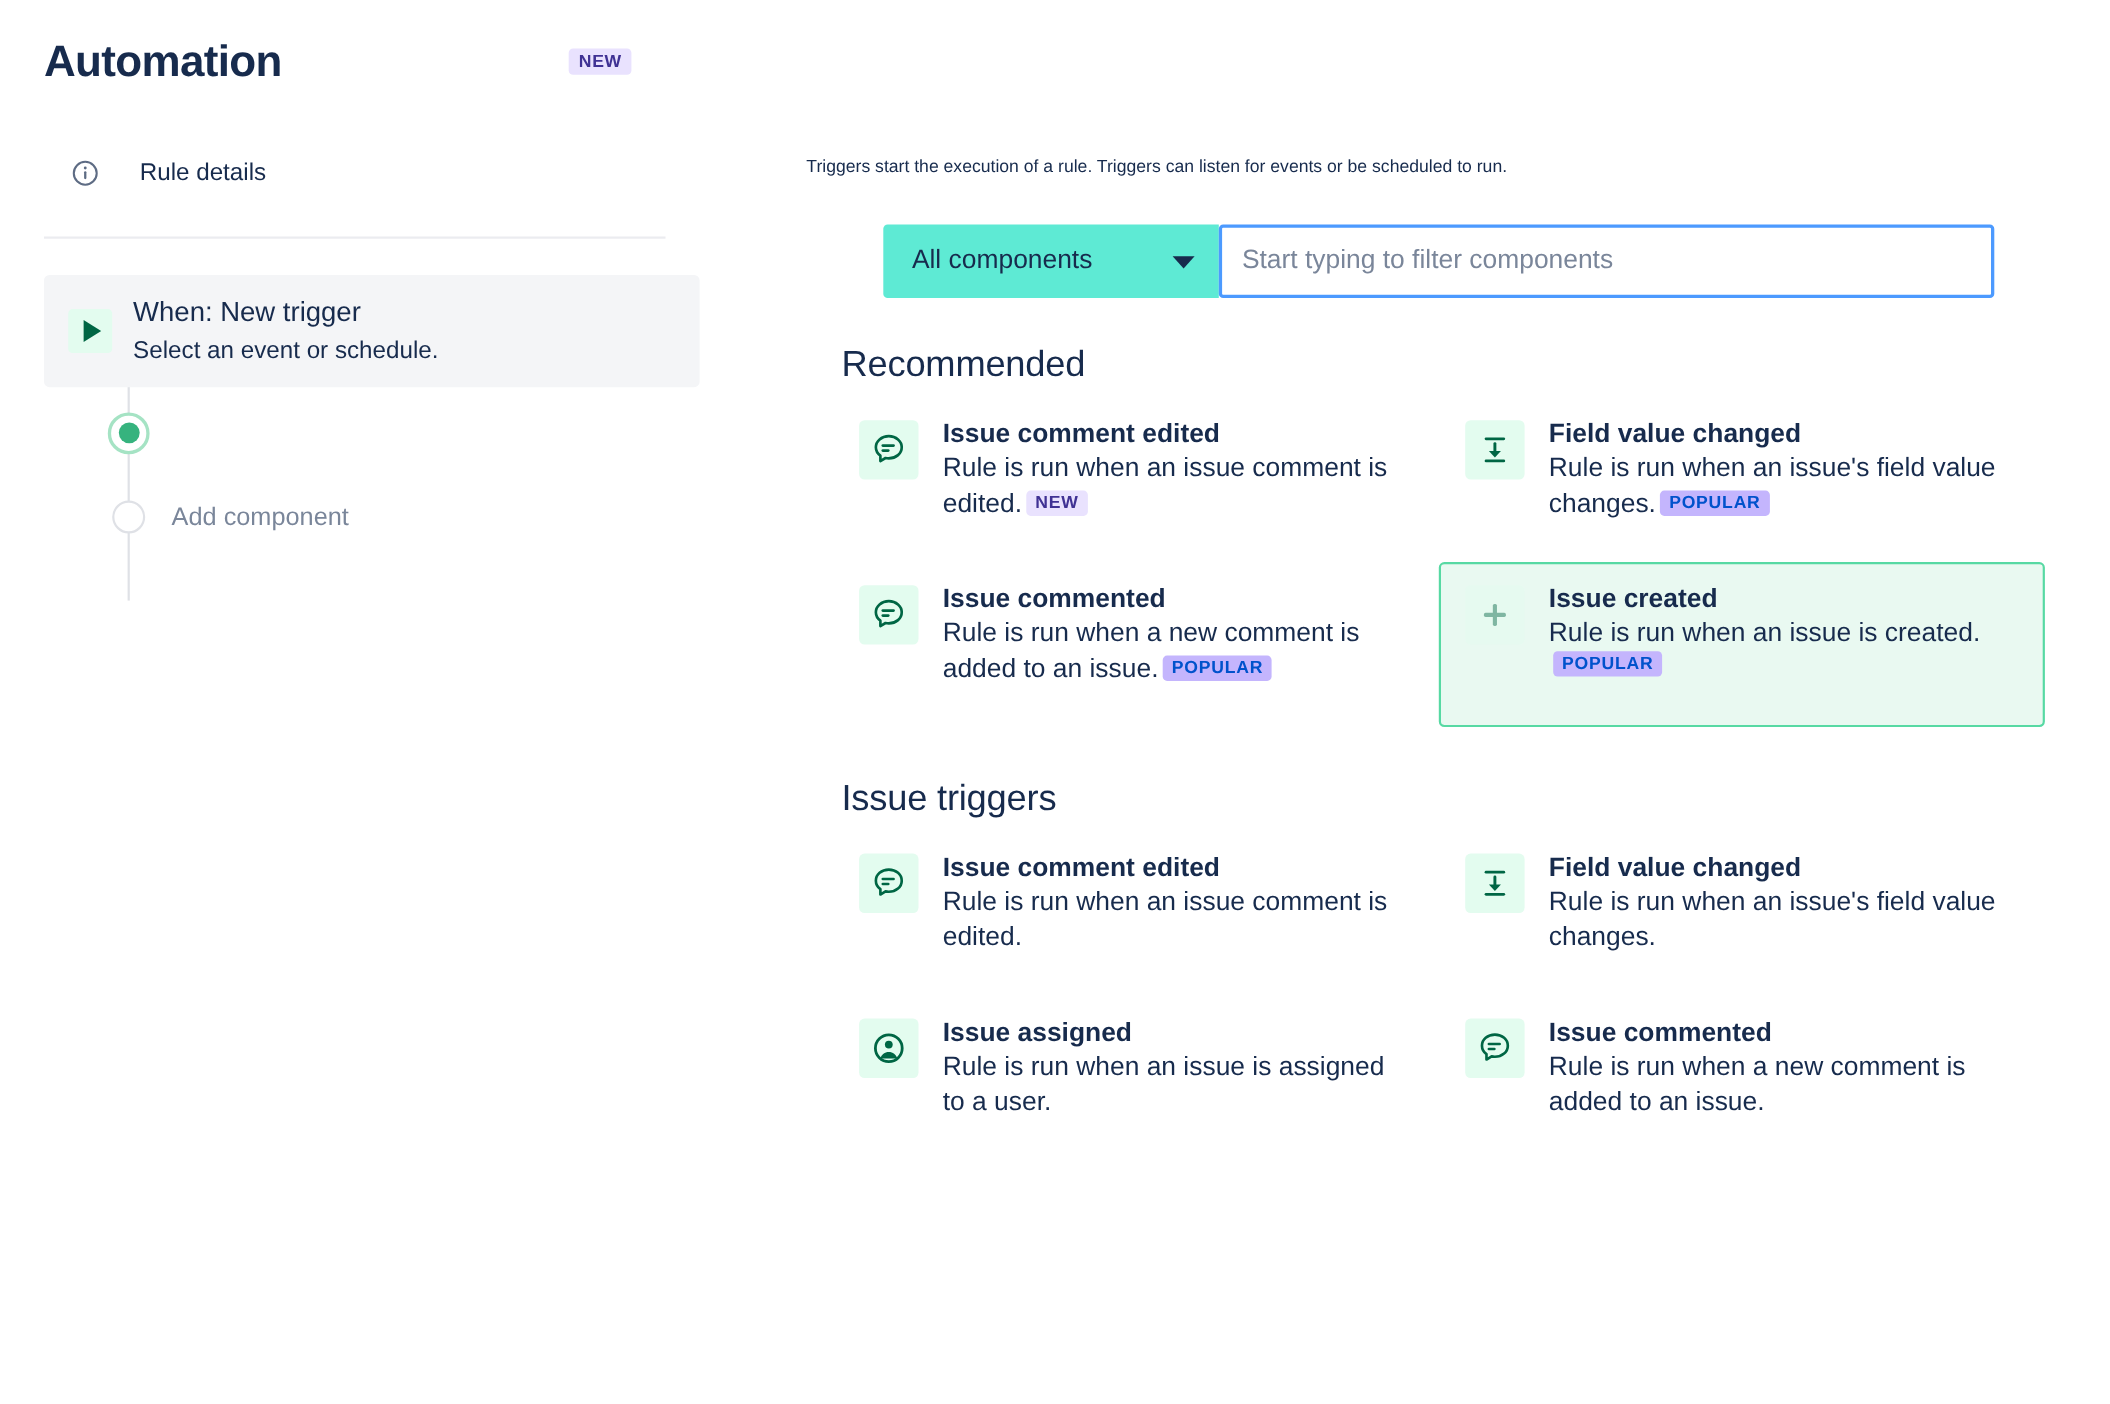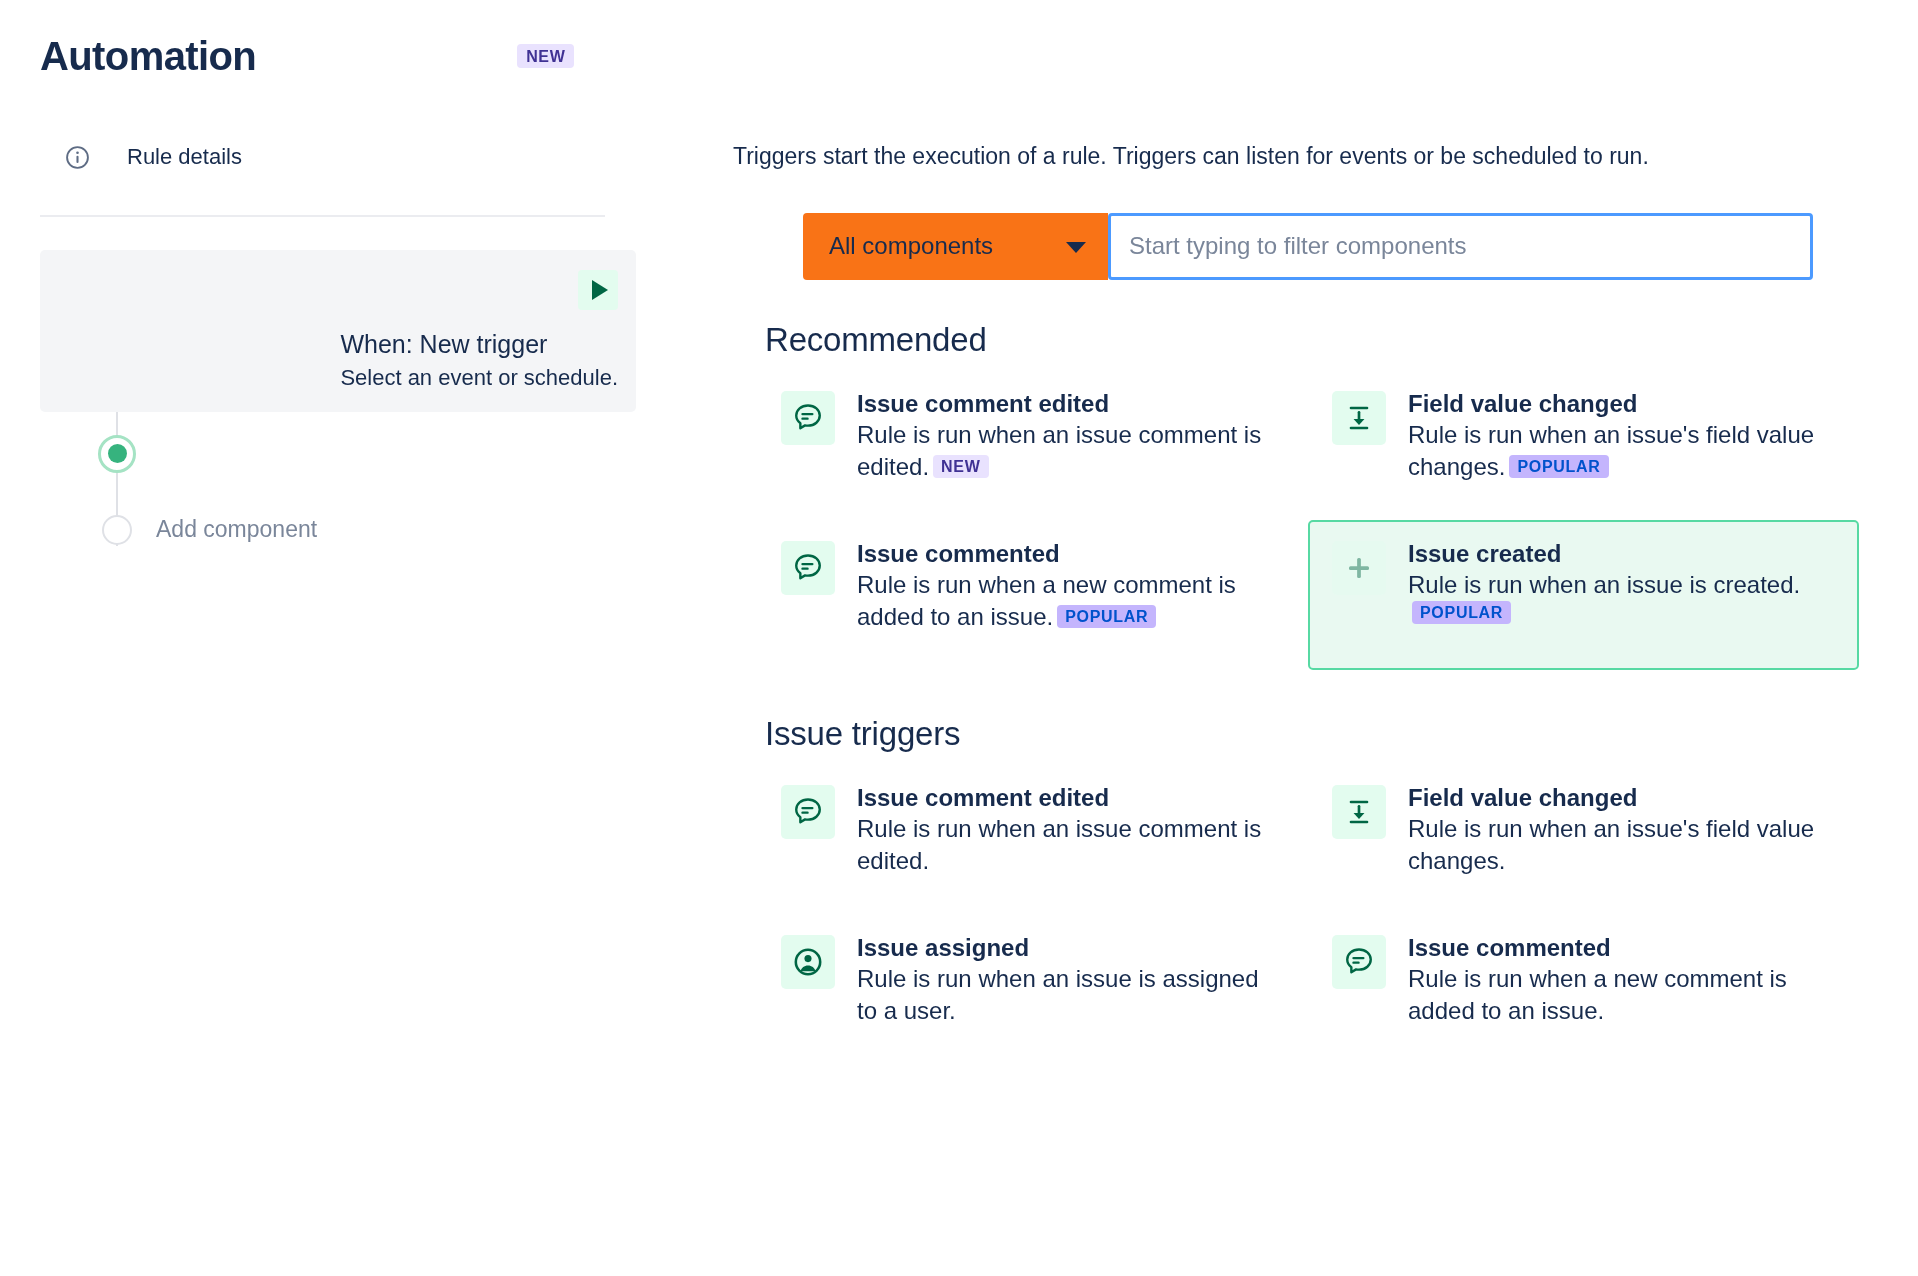--- a/index.html
+++ b/index.html
@@ -75,28 +75,27 @@
     position: absolute;
     left: 76px;
     top: 46px;
     width: 2px;
     height: 250px;
     background: #DFE1E6;
   }
   .trigger-card {
     position: relative;
     display: flex;
-    align-items: flex-end;
+    align-items: center;
     gap: 19px;
     background: #F4F5F7;
     border-radius: 5px;
     padding: 19px 18px 20px 22px;
     width: 596px;
     z-index: 2;
-    flex-direction: column;
   }
   .trigger-icon-box {
     width: 40px; height: 40px;
     background: #E3FCEF;
     border-radius: 4px;
     display: flex; align-items: center; justify-content: center;
     flex: 0 0 40px;
     margin-top: 1px;
   }
   .play-tri {
@@ -182,36 +181,36 @@
     border-bottom: 13px solid transparent;
     margin-left: 5px;
   }
   .panel-title {
     font-size: 39px;
     font-weight: 500;
     color: #172B4D;
     letter-spacing: -0.3px;
   }
   .panel-desc {
-    font-size: 23px;
+    font-size: 16px;
     color: #172B4D;
     margin-top: 27px;
     line-height: 1.3;
   }
 
   .filter-row {
     display: flex;
     align-items: stretch;
     margin-top: 41px;
     margin-left: 70px;
     height: 67px;
     width: 1010px;
   }
   .select-box {
-    background: #f97316;
+    background: #5eead4;
     border: none;
     border-radius: 4px 0 0 4px;
     display: flex;
     align-items: center;
     justify-content: space-between;
     gap: 26px;
     padding: 0 22px 0 26px;
     font-size: 24px;
     color: #172B4D;
     flex: 0 0 305px;

